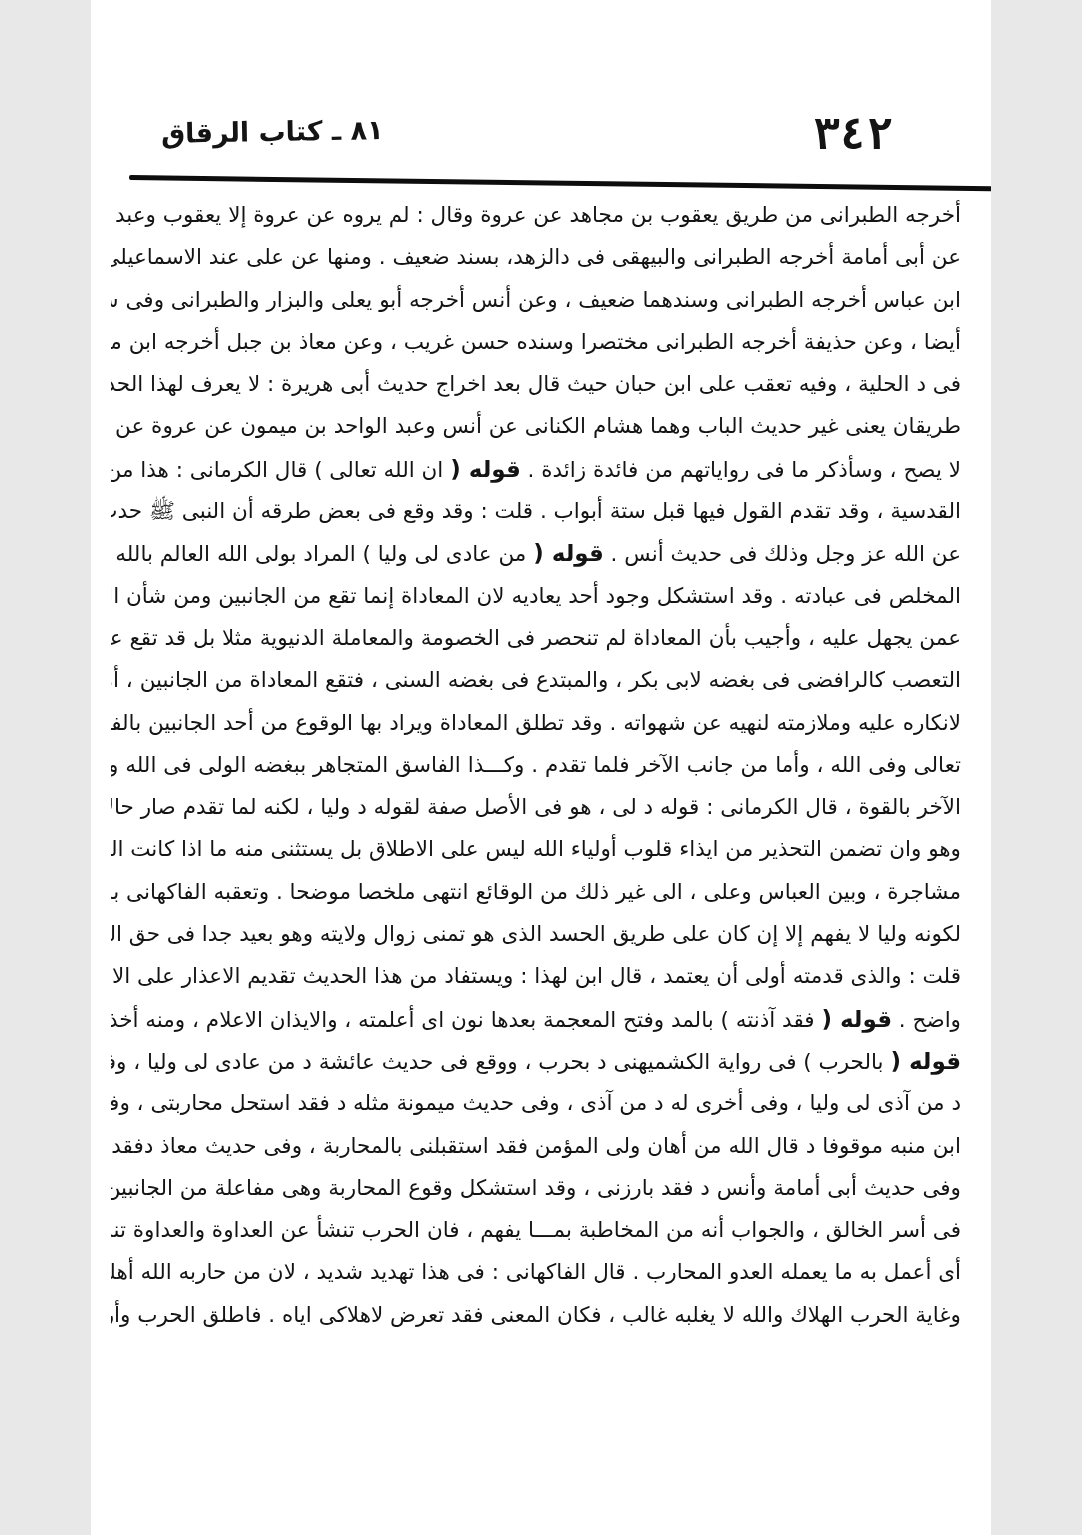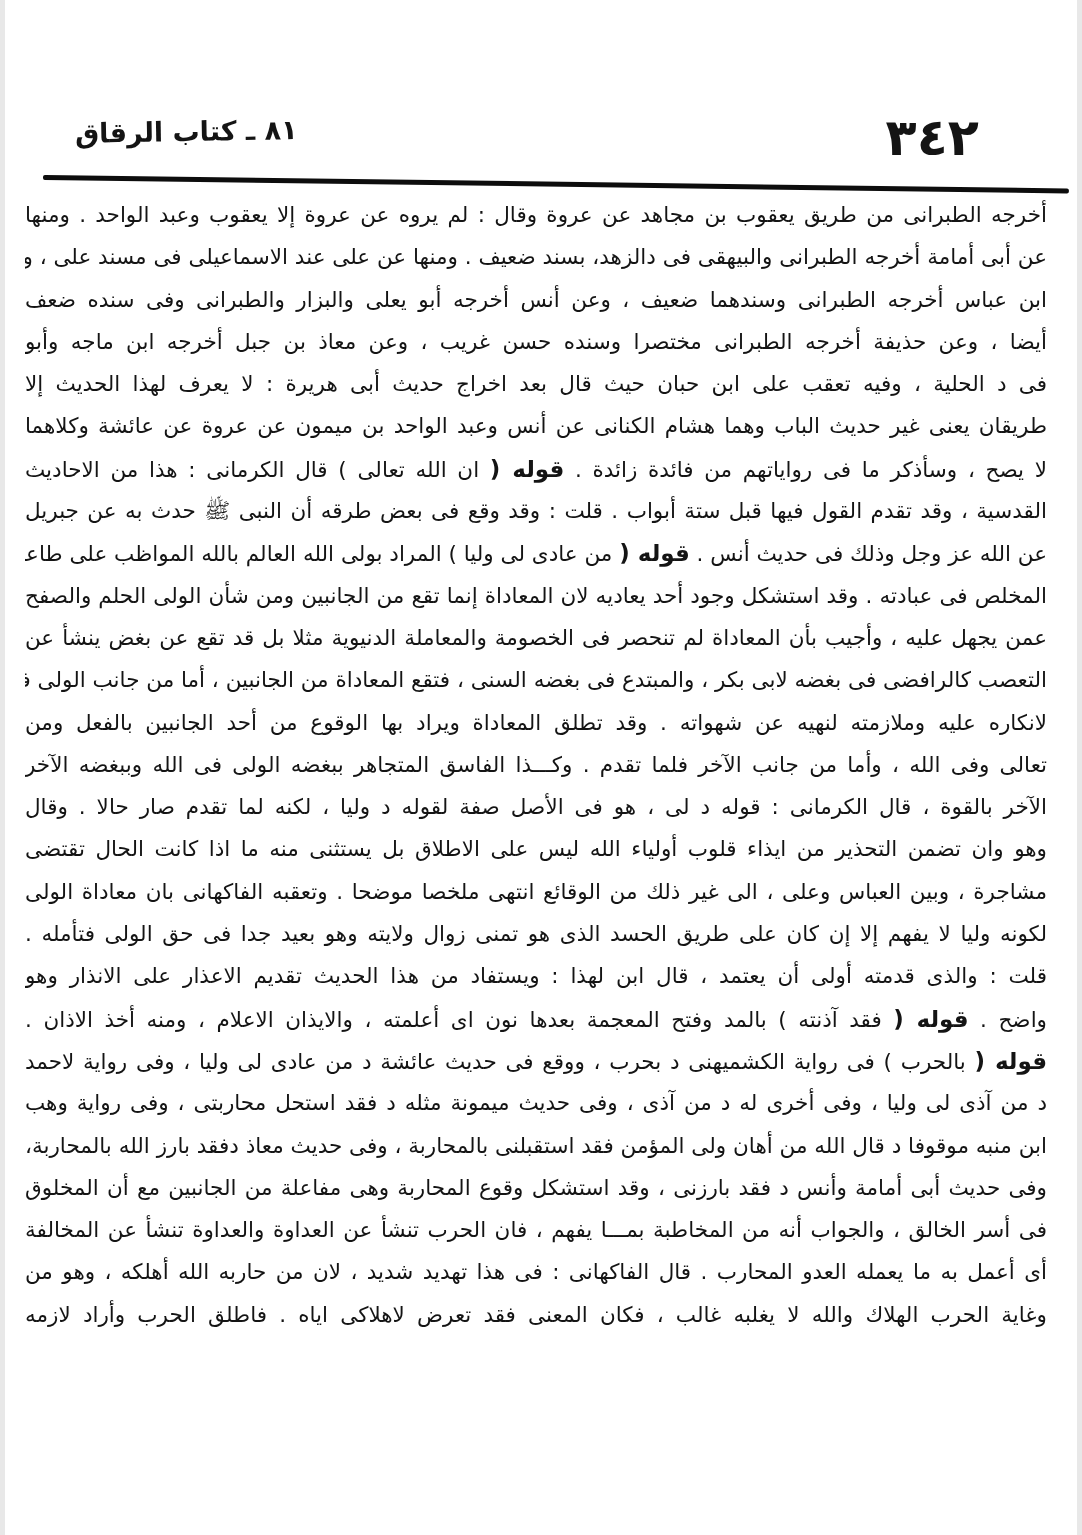--- a/index.html
+++ b/index.html
@@ -1,40 +1,41 @@
 <!DOCTYPE html>
 <html lang="ar"><head>
 <meta charset="utf-8">
 <style>
   html,body{margin:0;padding:0;background:#e8e8e8;}
   .sheet{
     position:relative;
-    width:1072px;height:1535px;
+    width:900px;height:1535px;
     margin:0 auto;
     background:#ffffff;
     overflow:hidden;
     direction:rtl;
     font-family:"DejaVu Sans",sans-serif;
     color:#141414;
   }
   .chapter{
     position:absolute;
     top:116px;left:70px;
     font-size:27px;
     font-weight:bold;
     direction:ltr;
     white-space:nowrap;
     transform:rotate(-1deg);
   }
   .pagenum{
     position:absolute;
     top:108px;right:98px;
-    font-size:51px;
+    font-size:44px;
     font-weight:bold;
     letter-spacing:3px;
+    font-family:Liberation Mono, monospace;
   }
   .rule{
     position:absolute;
     top:175px;left:38px;
     width:1026px;height:5px;
     background:#0d0d0d;
     transform:rotate(0.75deg);
     transform-origin:left center;
     border-radius:2px;
   }

